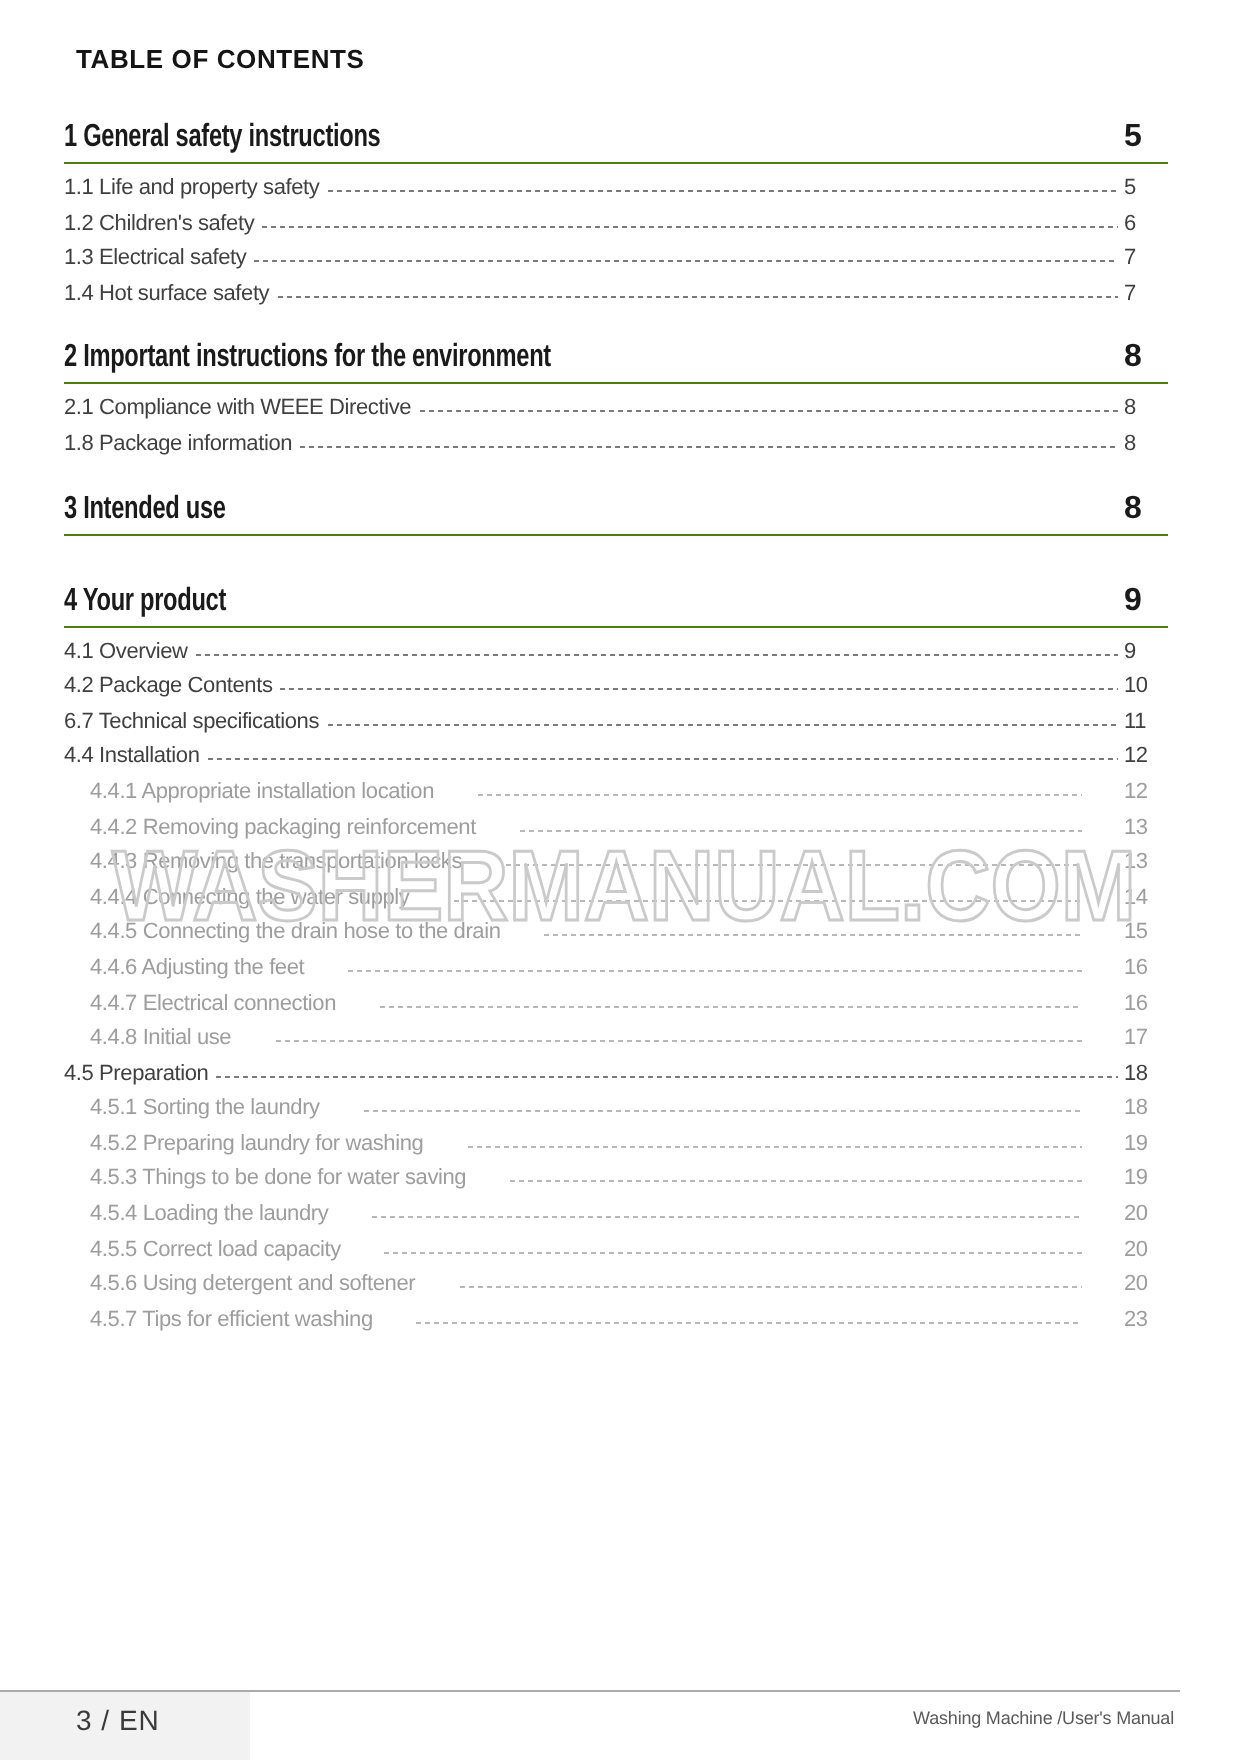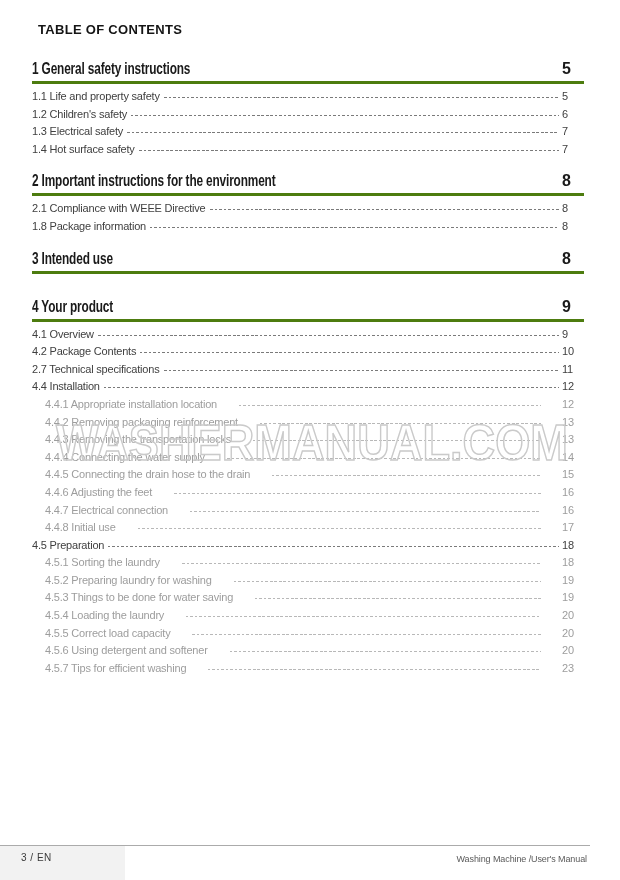--- a/index.html
+++ b/index.html
@@ -16,21 +16,21 @@
     font-size:13px; font-weight:bold; color:#151515;
     letter-spacing:0.3px; white-space:nowrap;
   }
   main.toc {
     position:absolute; left:32px; top:46px; width:552px;
   }
   .toc-section { margin-top:14px; }
   .toc-section.empty { padding-bottom:6px; }
   .section-heading {
     display:flex; align-items:baseline;
-    border-bottom:3px solid #4d7c0f;
+    border-bottom:1px solid #4d7c0f;
     padding-bottom:3px;
     font-size:16px; font-weight:bold; color:#1a1a1a;
     line-height:18px; white-space:nowrap;
   }
   .section-heading .t {
     flex:1;
     transform:scaleX(0.74); transform-origin:0 50%;
     letter-spacing:-0.2px;
   }
   .num-col { width:22px; flex:none; text-align:left; }
@@ -59,22 +59,22 @@
   }
   .footer-rule {
     position:absolute; left:0; top:845px;
     width:590px; height:1px; background:#ababab;
   }
   .footer-tab {
     position:absolute; left:0; top:846px;
     width:125px; height:34px; background:#f2f2f2;
   }
   .page-indicator {
-    position:absolute; left:21px; top:852px;
-    font-size:10px; color:#3a3a3a; letter-spacing:0.5px;
+    position:absolute; left:38px; top:852px;
+    font-size:14px; color:#3a3a3a; letter-spacing:0.5px;
   }
   .doc-title {
     position:absolute; right:33px; top:854px;
     font-size:9px; color:#5a5a5a; letter-spacing:-0.1px;
   }
 </style>
 </head>
 <body>
 
 <div class="page">
@@ -145,21 +145,21 @@
             <span class="label">4.1 Overview</span>
             <span class="leader"></span>
             <span class="num-col">9</span>
           </div>
           <div class="entry">
             <span class="label">4.2 Package Contents</span>
             <span class="leader"></span>
             <span class="num-col">10</span>
           </div>
           <div class="entry">
-            <span class="label">2.7 Technical specifications</span>
+            <span class="label">6.7 Technical specifications</span>
             <span class="leader"></span>
             <span class="num-col">11</span>
           </div>
           <div class="entry">
             <span class="label">4.4 Installation</span>
             <span class="leader"></span>
             <span class="num-col">12</span>
           </div>
           <div class="entry sub">
             <span class="label">4.4.1 Appropriate installation location</span>

